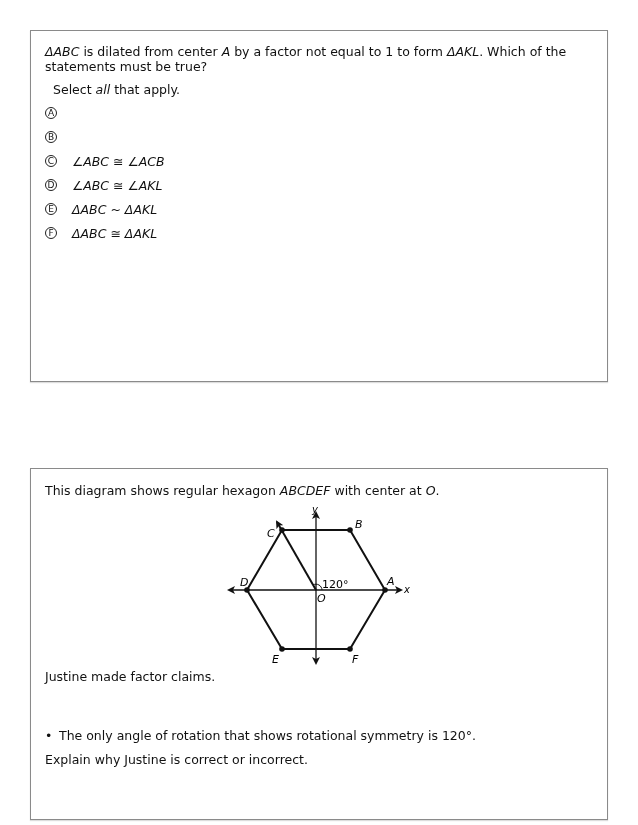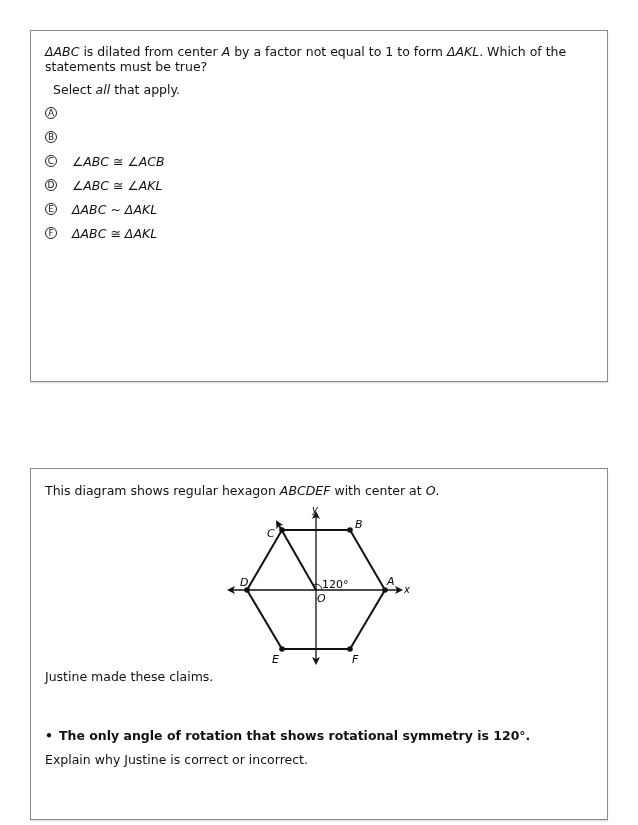--- a/index.html
+++ b/index.html
@@ -87,16 +87,16 @@
     <text x="46" y="34" font-size="11" font-style="italic">C</text>
     <text x="19" y="83" font-size="11" font-style="italic">D</text>
     <text x="51" y="160" font-size="11" font-style="italic">E</text>
     <text x="131" y="160" font-size="11" font-style="italic">F</text>
     <text x="96" y="99" font-size="11" font-style="italic">O</text>
     <text x="183" y="90" font-size="10" font-style="italic">x</text>
     <text x="91" y="10" font-size="10" font-style="italic">y</text>
     <text x="101" y="85" font-size="11">120°</text>
   </svg>
 
-  <div class="p" style="top:200px;">Justine made these claims.</div>
-  <div class="bullet" style="top:260px;font-weight:bold;">The only angle of rotation that shows rotational symmetry is 120°.</div>
+  <div class="p" style="top:200px;">Justine made factor claims.</div>
+  <div class="bullet" style="top:260px;">The only angle of rotation that shows rotational symmetry is 120°.</div>
   <div class="p" style="top:283px;">Explain why Justine is correct or incorrect.</div>
 </div>
 
 </body></html>

